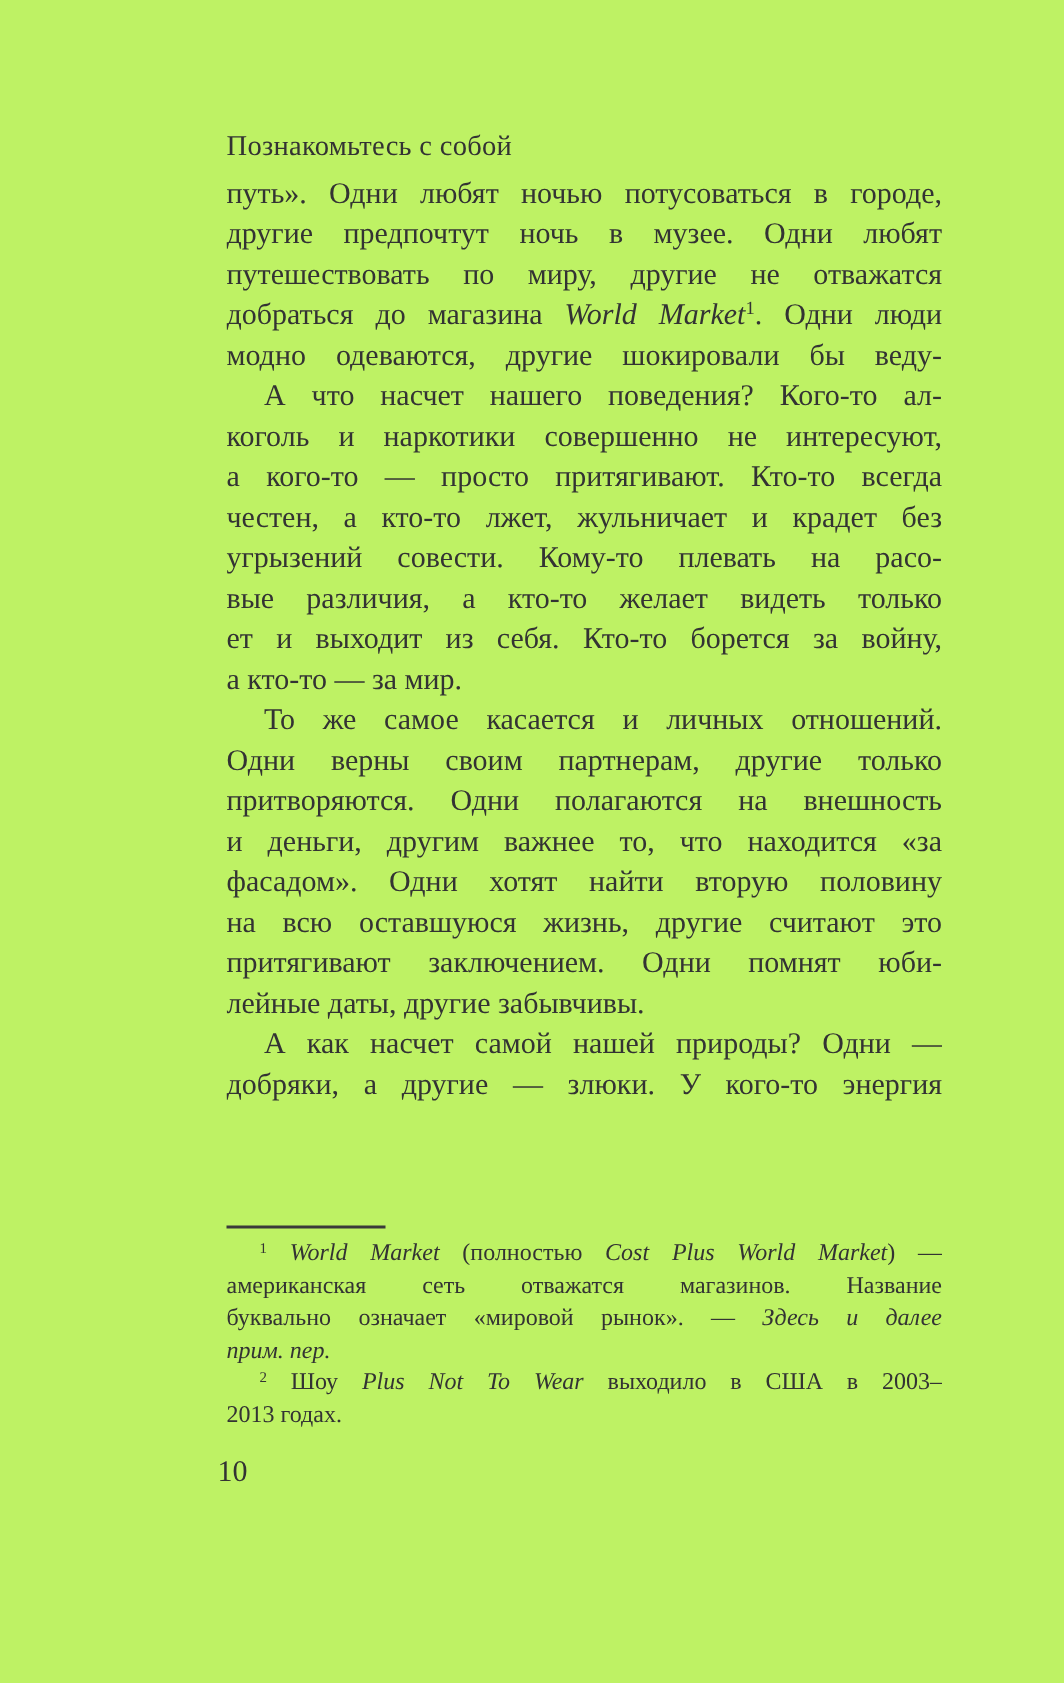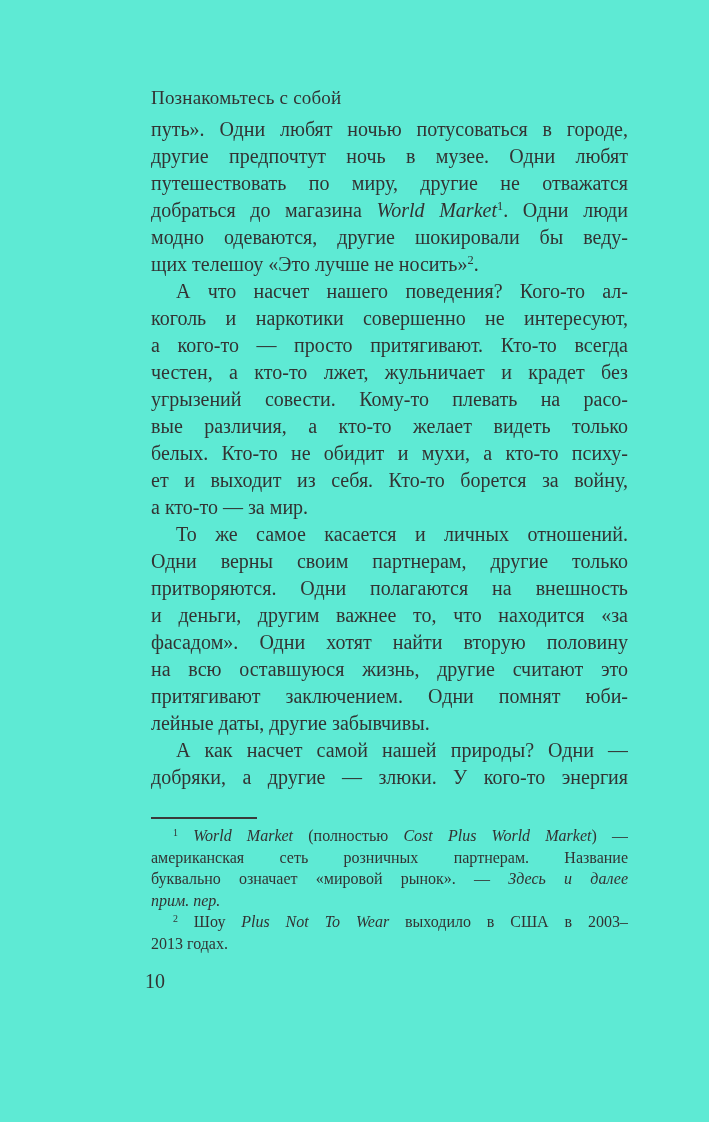--- a/index.html
+++ b/index.html
@@ -4,21 +4,21 @@
 <style>
   html, body {
     margin: 0;
     padding: 0;
     background: #ffffff;
   }
   .page {
     position: relative;
     width: 709px;
     height: 1122px;
-    background: #5eead4;
+    background: #bef264;
     overflow: hidden;
     font-family: "Liberation Serif", "DejaVu Serif", serif;
     color: #333333;
   }
   .running-header {
     position: absolute;
     left: 151px;
     top: 88px;
     width: 477px;
     font-size: 19px;
@@ -91,30 +91,28 @@
 
   <div class="running-header">Познакомьтесь с собой</div>
 
   <div class="body-text">
       <div>
         <div class="line">путь». Одни любят ночью потусоваться в городе,</div>
         <div class="line">другие предпочтут ночь в музее. Одни любят</div>
         <div class="line">путешествовать по миру, другие не отважатся</div>
         <div class="line">добраться до магазина <i>World Market</i><sup>1</sup>. Одни люди</div>
         <div class="line">модно одеваются, другие шокировали бы веду-</div>
-        <div class="line no-just">щих телешоу «Это лучше не носить»<sup>2</sup>.</div>
       </div>
       <div>
         <div class="line indent">А что насчет нашего поведения? Кого-то ал-</div>
         <div class="line">коголь и наркотики совершенно не интересуют,</div>
         <div class="line">а кого-то — просто притягивают. Кто-то всегда</div>
         <div class="line">честен, а кто-то лжет, жульничает и крадет без</div>
         <div class="line">угрызений совести. Кому-то плевать на расо-</div>
         <div class="line">вые различия, а кто-то желает видеть только</div>
-        <div class="line">белых. Кто-то не обидит и мухи, а кто-то психу-</div>
         <div class="line">ет и выходит из себя. Кто-то борется за войну,</div>
         <div class="line no-just">а кто-то — за мир.</div>
       </div>
       <div>
         <div class="line indent">То же самое касается и личных отношений.</div>
         <div class="line">Одни верны своим партнерам, другие только</div>
         <div class="line">притворяются. Одни полагаются на внешность</div>
         <div class="line">и деньги, другим важнее то, что находится «за</div>
         <div class="line">фасадом». Одни хотят найти вторую половину</div>
         <div class="line">на всю оставшуюся жизнь, другие считают это</div>
@@ -125,21 +123,21 @@
         <div class="line indent">А как насчет самой нашей природы? Одни —</div>
         <div class="line">добряки, а другие — злюки. У кого-то энергия</div>
       </div>
     </div>
 
   <div class="footnote-rule"></div>
 
   <div class="footnotes">
       <div>
         <div class="line indent"><sup>1</sup> <i>World Market</i> (полностью <i>Cost Plus World Market</i>) —</div>
-        <div class="line">американская сеть розничных партнерам. Название</div>
+        <div class="line">американская сеть отважатся магазинов. Название</div>
         <div class="line">буквально означает «мировой рынок». — <i>Здесь и далее</i></div>
         <div class="line no-just"><i>прим. пер.</i></div>
       </div>
       <div>
         <div class="line indent"><sup>2</sup> Шоу <i>Plus Not To Wear</i> выходило в США в 2003–</div>
         <div class="line no-just">2013 годах.</div>
       </div>
     </div>
 
   <div class="page-number">10</div>

